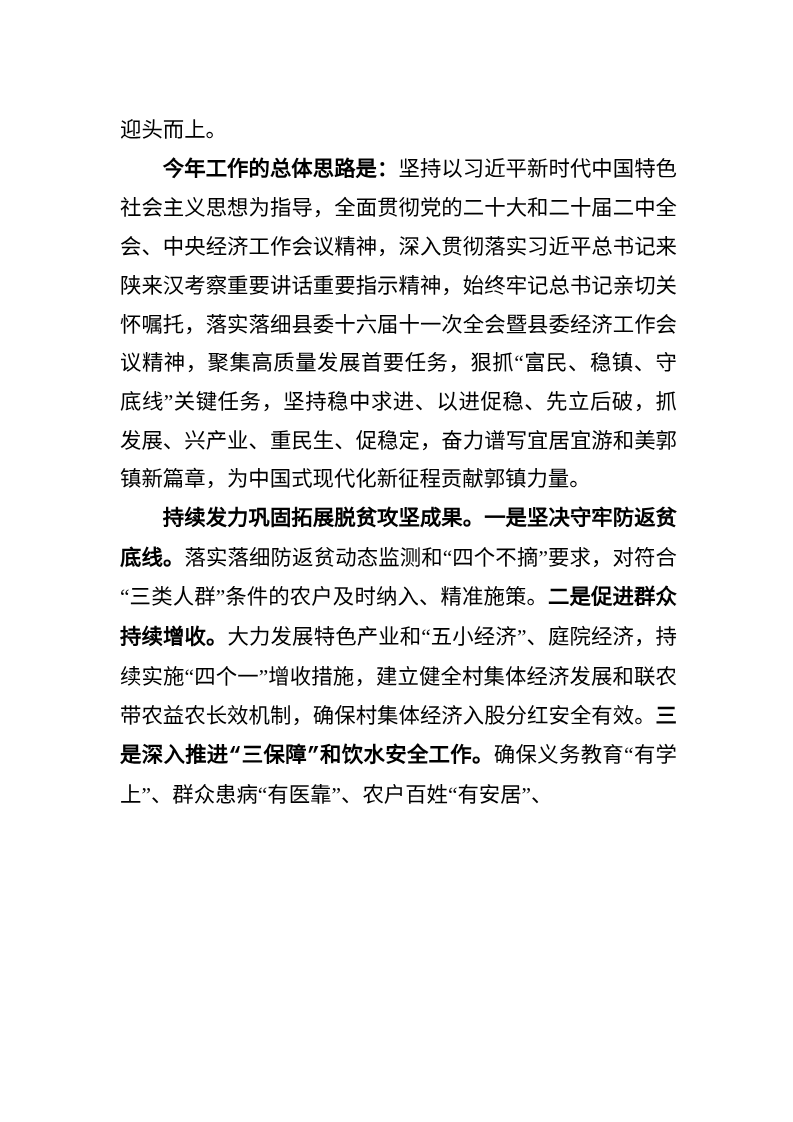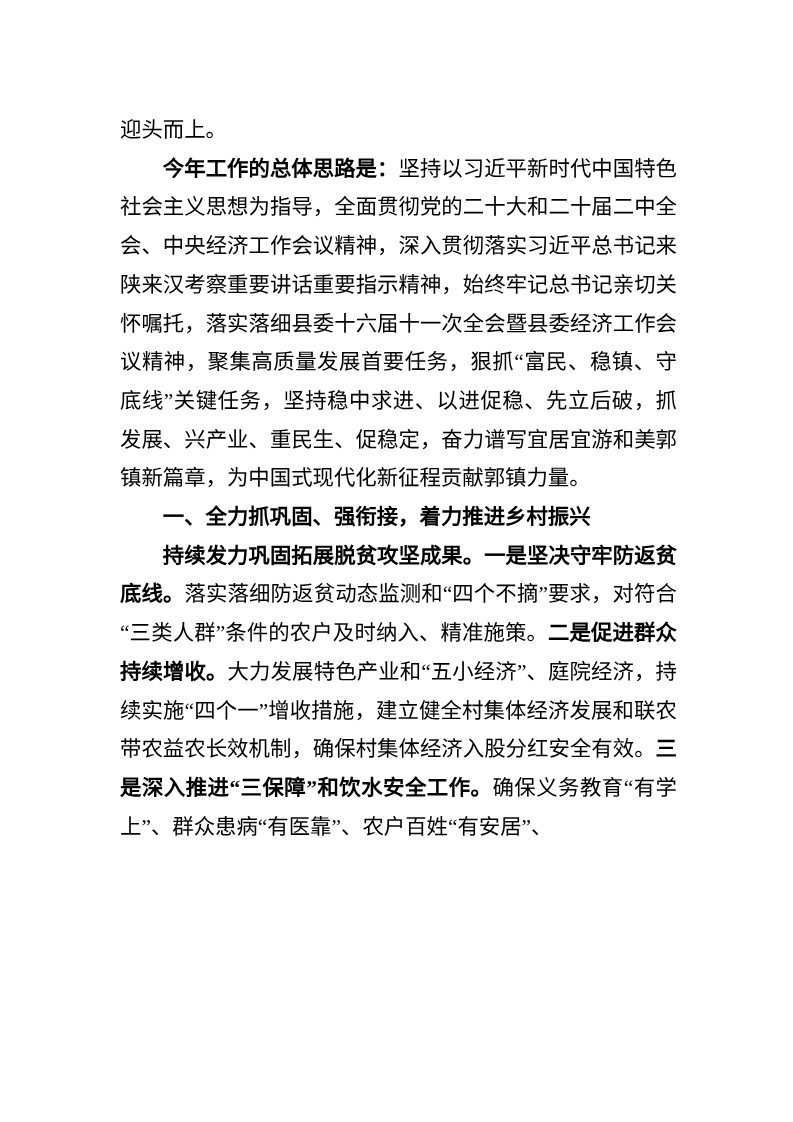--- a/index.html
+++ b/index.html
@@ -34,26 +34,25 @@
     padding: 0;
   }
   .doc-body p.indent {
     text-indent: 2em;
   }
   .run-normal {
     font-weight: 400;
   }
   .run-bold {
     font-weight: 700;
-    font-family: Liberation Serif, serif;
+    font-family: Liberation Mono, monospace;
   }
 </style>
 </head>
 <body>
 
 <div class="page">
   <div class="doc-body" id="doc-body">
       <p class="no-indent"><span class="run-normal">迎头而上。</span></p>
       <p class="indent"><span class="run-bold">今年工作的总体思路是：</span><span class="run-normal">坚持以习近平新时代中国特色社会主义思想为指导，全面贯彻党的二十大和二十届二中全会、中央经济工作会议精神，深入贯彻落实习近平总书记来陕来汉考察重要讲话重要指示精神，始终牢记总书记亲切关怀嘱托，落实落细县委十六届十一次全会暨县委经济工作会议精神，聚集高质量发展首要任务，狠抓“富民、稳镇、守底线”关键任务，坚持稳中求进、以进促稳、先立后破，抓发展、兴产业、重民生、促稳定，奋力谱写宜居宜游和美郭镇新篇章，为中国式现代化新征程贡献郭镇力量。</span></p>
-      <p class="indent"><span class="run-bold">一、全力抓巩固、强衔接，着力推进乡村振兴</span></p>
       <p class="indent"><span class="run-bold">持续发力巩固拓展脱贫攻坚成果。一是坚决守牢防返贫底线。</span><span class="run-normal">落实落细防返贫动态监测和“四个不摘”要求，对符合“三类人群”条件的农户及时纳入、精准施策。</span><span class="run-bold">二是促进群众持续增收。</span><span class="run-normal">大力发展特色产业和“五小经济”、庭院经济，持续实施“四个一”增收措施，建立健全村集体经济发展和联农带农益农长效机制，确保村集体经济入股分红安全有效。</span><span class="run-bold">三是深入推进“三保障”和饮水安全工作。</span><span class="run-normal">确保义务教育“有学上”、群众患病“有医靠”、农户百姓“有安居”、</span></p>
     </div>
 </div>
 
 </body></html>

